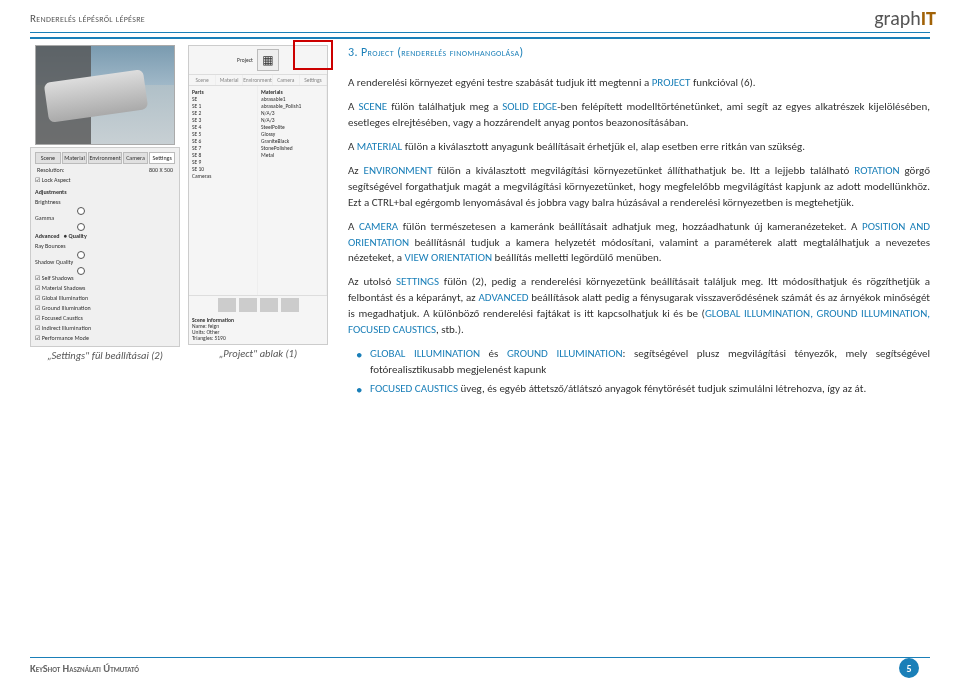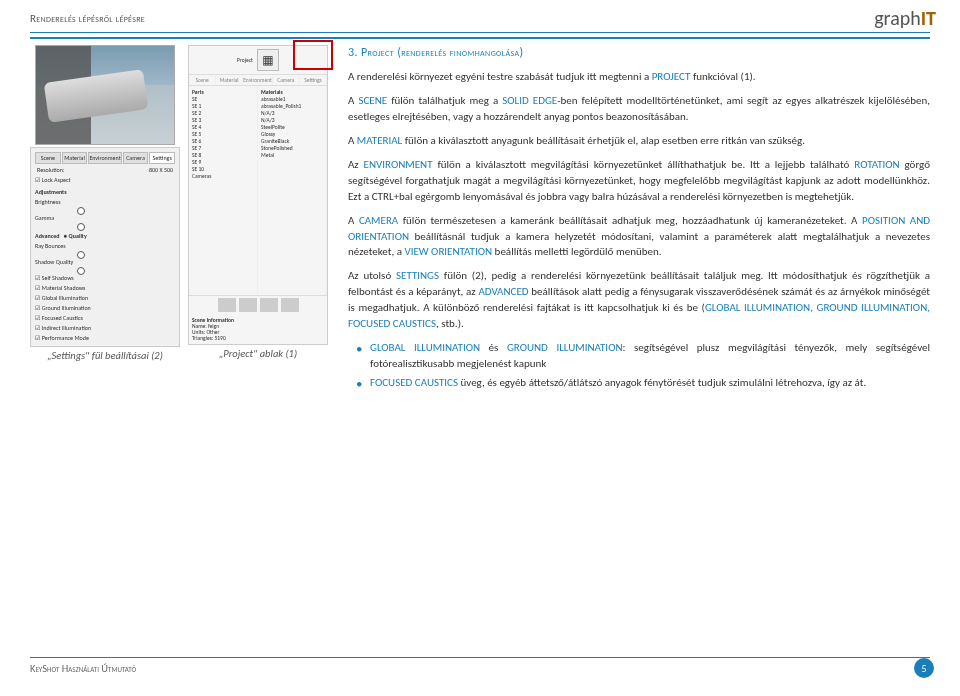--- a/index.html
+++ b/index.html
@@ -53,21 +53,21 @@
     gap: 8px;
   }
   .right-col {
     flex: 1;
   }
   .section-title {
     color: #1a7fb8;
     font-size: 12px;
     font-variant: small-caps;
     letter-spacing: 0.4px;
-    margin-bottom: 10px;
+    margin-bottom: 16px;
   }
   .para {
     font-size: 11px;
     line-height: 1.45;
     text-align: justify;
     margin-bottom: 8px;
     color: #333;
   }
   .kw { color: #1a7fb8; font-variant: small-caps; }
   .bullet-list {
@@ -87,25 +87,26 @@
     position: absolute;
     left: 8px;
     color: #1a7fb8;
     font-size: 13px;
   }
   .sub-thin-line { height:1px; background:#1a7fb8; margin: 0 30px 4px 30px; }
   .footer {
     position: absolute;
     bottom: 18px;
     left: 30px;
-    right: 26px;
+    right: 41px;
     display: flex;
     justify-content: space-between;
     align-items: center;
     padding-top: 4px;
+    font-weight: bold;
   }
   .footer-line {
     position:absolute;
     bottom: 38px;
     left:30px; right:30px;
     height:1px; background:#1a7fb8;
   }
   .footer-text {
     font-size: 10.5px;
     font-variant: small-caps;
@@ -311,21 +312,21 @@
         </div>
         <div class="caption">„Project" ablak (1)</div>
       </div>
     </div>
   </div>
 
   <div class="right-col">
     <div class="section-title">3. Project (renderelés finomhangolása)</div>
 
     <p class="para">
-      <span>A renderelési környezet egyéni testre szabását tudjuk itt megtenni a </span><span class="kw">PROJECT</span><span> funkcióval (1).</span>
+      <span>A renderelési környezet egyéni testre szabását tudjuk itt megtenni a </span><span class="kw">PROJECT</span><span> funkcióval (6).</span>
     </p>
 
     <p class="para">
       <span>A </span><span class="kw">SCENE</span><span> fülön találhatjuk meg a </span><span class="kw">SOLID EDGE</span><span>-ben felépített modelltörténetünket, ami segít az egyes alkatrészek kijelölésében, esetleges elrejtésében, vagy a hozzárendelt anyag pontos beazonosításában.</span>
     </p>
 
     <p class="para">
       <span>A </span><span class="kw">MATERIAL</span><span> fülön a kiválasztott anyagunk beállításait érhetjük el, alap esetben erre ritkán van szükség.</span>
     </p>
 

